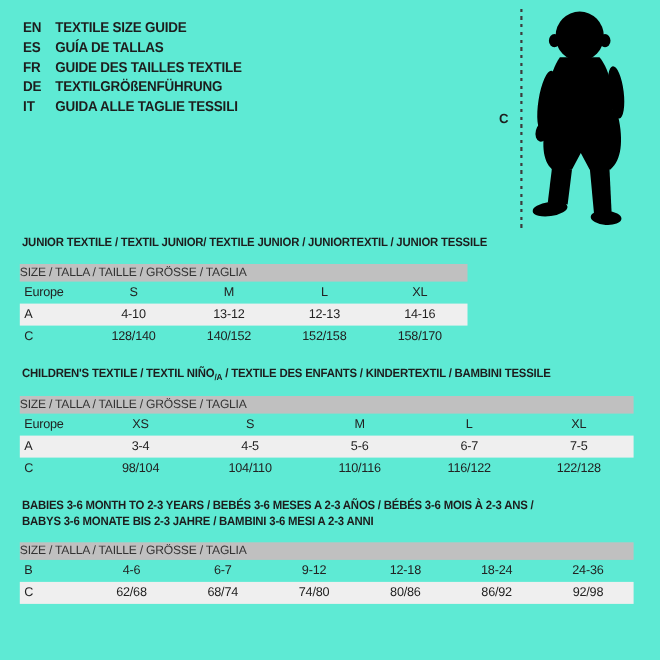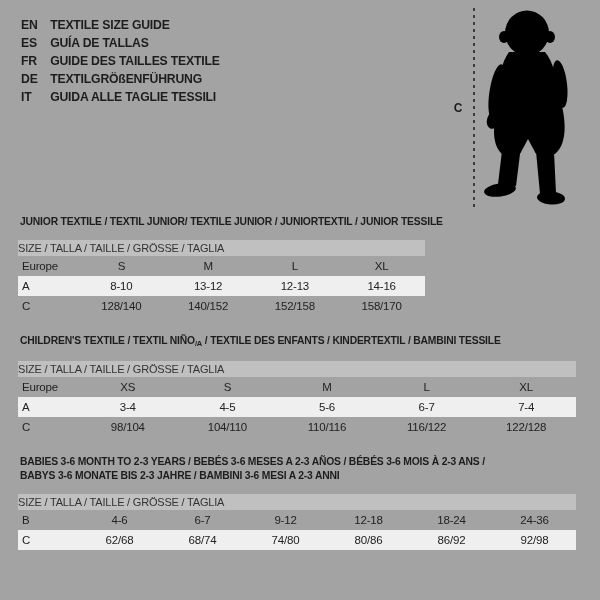--- a/index.html
+++ b/index.html
@@ -1,16 +1,16 @@
 <!DOCTYPE html>
 <html><head>
 <meta charset="utf-8">
 <style>
   html,body{margin:0;padding:0;background:#fff;}
-  .page{position:relative;width:600px;height:600px;background:#a3a3a3;overflow:hidden;
+  .page{position:relative;width:600px;height:600px;background:#5eead4;overflow:hidden;
         font-family:"Liberation Sans","DejaVu Sans",sans-serif;color:#1d1d1d;}
 
   
   #lang-list{position:absolute;left:21px;top:15px;}
   .lang-row{display:flex;height:18px;align-items:center;font-weight:700;font-size:13px;
             letter-spacing:-0.2px;transform:scaleX(0.94);transform-origin:0 50%;white-space:nowrap;}
   .lang-code{width:31px;flex:0 0 31px;}
 
   
   .dash-line{position:absolute;left:473px;top:8px;width:2px;height:202px;
@@ -100,21 +100,21 @@
           <div class="thead">SIZE / TALLA / TAILLE / GRÖSSE / TAGLIA</div>
           <div class="trow">
             <span class="tlabel">Europe</span>
             <span class="tcell">S</span>
             <span class="tcell">M</span>
             <span class="tcell">L</span>
             <span class="tcell">XL</span>
           </div>
           <div class="trow alt">
             <span class="tlabel">A</span>
-            <span class="tcell">8-10</span>
+            <span class="tcell">4-10</span>
             <span class="tcell">13-12</span>
             <span class="tcell">12-13</span>
             <span class="tcell">14-16</span>
           </div>
           <div class="trow">
             <span class="tlabel">C</span>
             <span class="tcell">128/140</span>
             <span class="tcell">140/152</span>
             <span class="tcell">152/158</span>
             <span class="tcell">158/170</span>
@@ -134,21 +134,21 @@
             <span class="tcell">M</span>
             <span class="tcell">L</span>
             <span class="tcell">XL</span>
           </div>
           <div class="trow alt">
             <span class="tlabel">A</span>
             <span class="tcell">3-4</span>
             <span class="tcell">4-5</span>
             <span class="tcell">5-6</span>
             <span class="tcell">6-7</span>
-            <span class="tcell">7-4</span>
+            <span class="tcell">7-5</span>
           </div>
           <div class="trow">
             <span class="tlabel">C</span>
             <span class="tcell">98/104</span>
             <span class="tcell">104/110</span>
             <span class="tcell">110/116</span>
             <span class="tcell">116/122</span>
             <span class="tcell">122/128</span>
           </div>
         </div>

